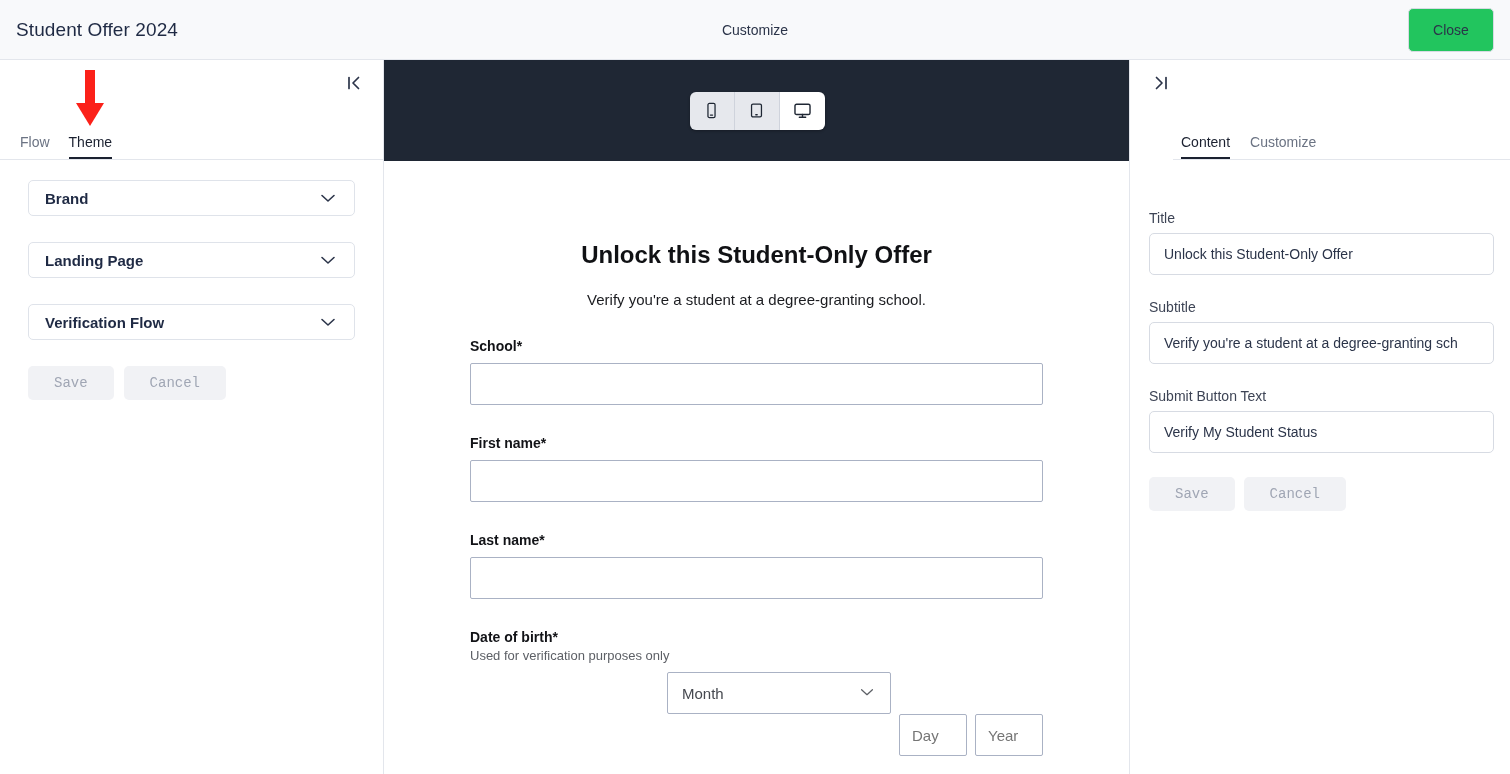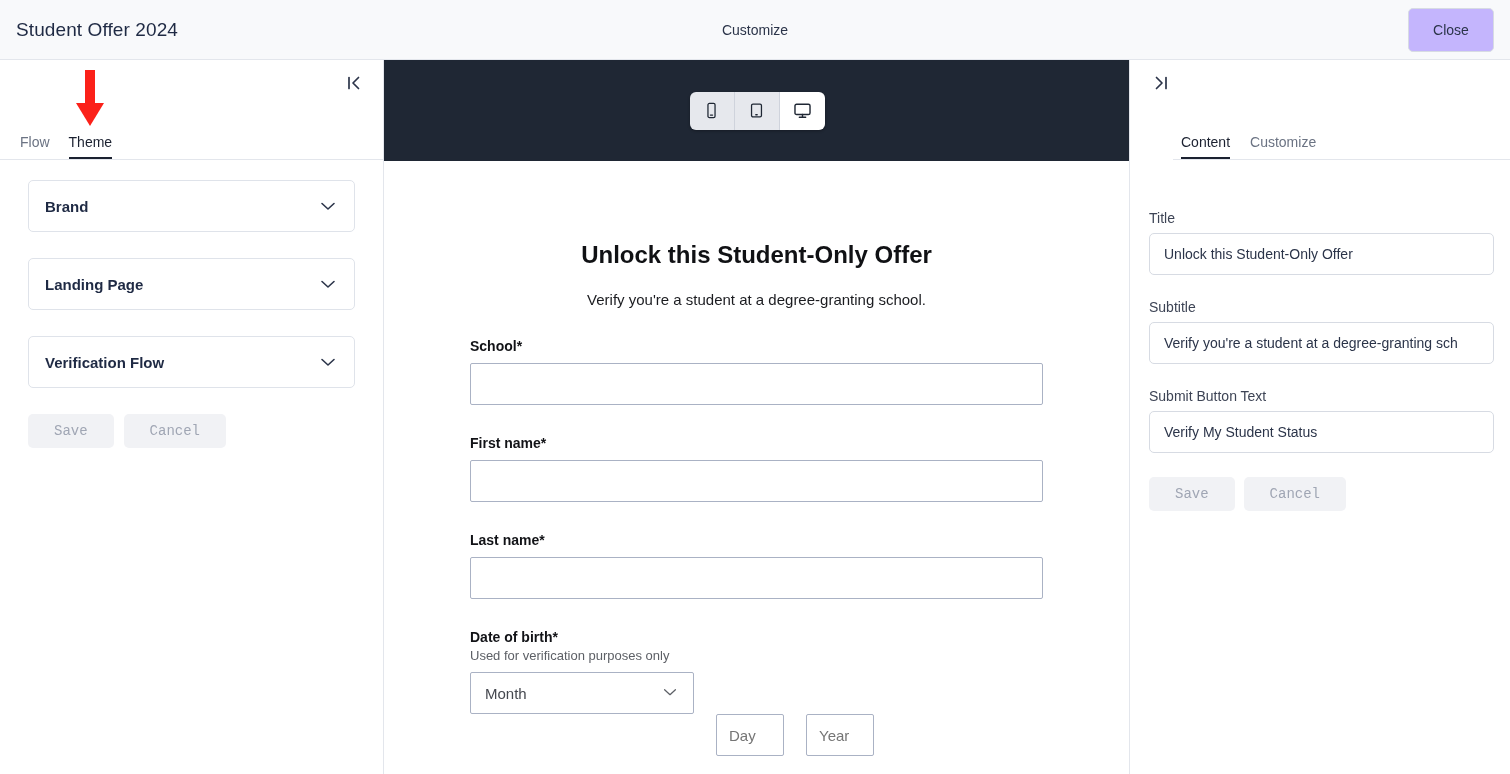--- a/index.html
+++ b/index.html
@@ -24,21 +24,21 @@
   }
   .topbar-center {
     position: absolute; left: 0; width: 1510px;
     text-align: center;
     font-size: 14px; color: #2b3449;
   }
   .close-btn {
     position: absolute; right: 16px; top: 8px;
     width: 86px; height: 44px;
     border: 1px solid #d7dbe3; border-radius: 5px;
-    background: #c4b5fd; color: #2b3449;
+    background: #22c55e; color: #2b3449;
     font-size: 14px; font-family: inherit;
     cursor: pointer;
     display: flex; align-items: center; justify-content: center;
   }
 
   
   .left-panel {
     position: absolute; top: 60px; left: 0;
     width: 384px; height: 714px;
     background: #ffffff;
@@ -64,21 +64,21 @@
     background: none; border-top: none; border-left: none; border-right: none;
     font-family: inherit;
   }
   .tab.active { color: #1b2130; border-bottom-color: #1b2130; }
 
   .accordion-wrap {
     position: absolute; top: 120px; left: 28px;
     width: 327px;
   }
   .accordion {
-    width: 327px; height: 52px;
+    width: 327px; height: 36px;
     border: 1px solid #dfe3ea; border-radius: 5px;
     margin-bottom: 26px;
     display: flex; align-items: center; justify-content: space-between;
     padding: 0 16px;
     background: #fff; cursor: pointer;
   }
   .accordion-label { font-size: 15px; font-weight: bold; color: #1f2a44; }
   .chev { color: #2b3449; display: flex; align-items: center; }
 
   .btn-row { display: flex; gap: 10px; margin-top: 2px; }
@@ -135,21 +135,21 @@
     font-size: 14px; font-weight: bold; color: #121317;
     margin-top: 30px;
   }
   .field-help { font-size: 13px; color: #5d6066; margin-top: 3px; }
   .field-input {
     width: 100%; height: 42px; margin-top: 9px;
     border: 1px solid #aab2c4; border-radius: 2px;
     background: #fff; font-family: inherit; font-size: 14px;
     padding: 0 10px; color: #5d6066;
   }
-  .dob-row { display: flex; gap: 22px; margin-top: 9px; }
+  .dob-row { display: flex; gap: 8px; margin-top: 9px; justify-content: flex-end; }
   .dob-month {
     width: 224px; height: 42px;
     border: 1px solid #aab2c4; border-radius: 2px;
     display: flex; align-items: center; justify-content: space-between;
     padding: 0 14px; background: #fff; cursor: pointer;
     font-size: 15px; color: #45484f;
   }
   .dob-small {
     width: 68px; height: 42px;
     border: 1px solid #aab2c4; border-radius: 2px;

